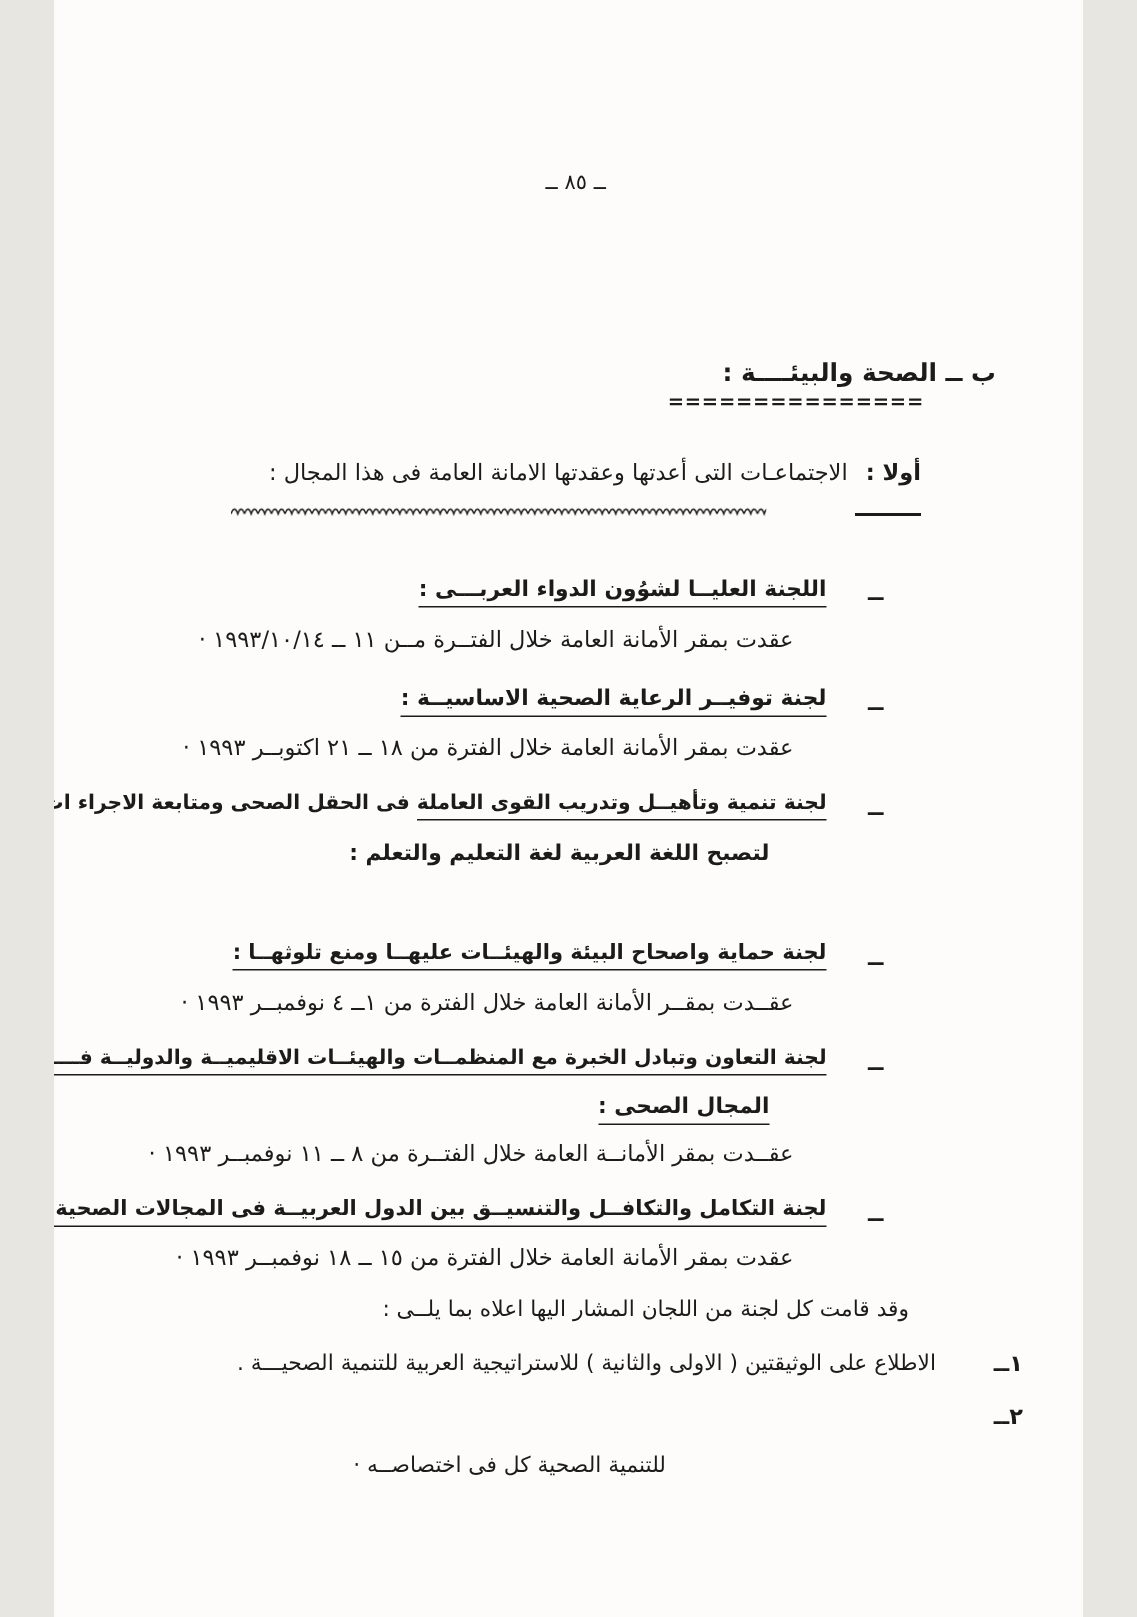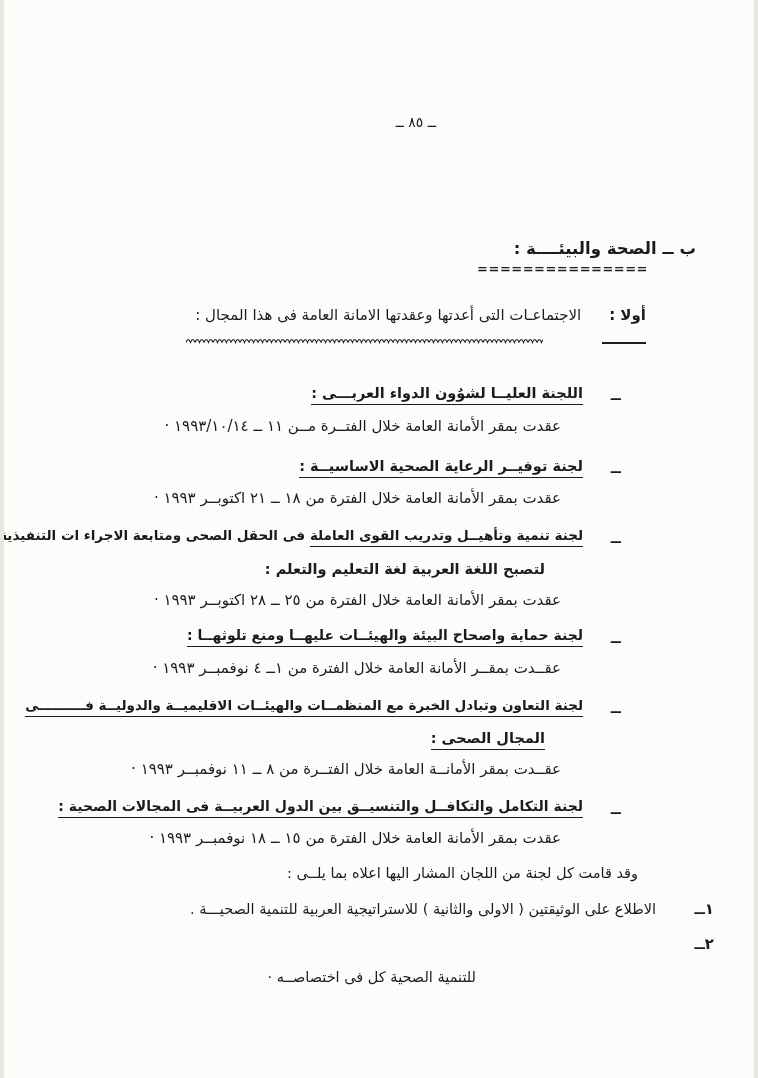--- a/index.html
+++ b/index.html
@@ -1,18 +1,18 @@
 <!DOCTYPE html>
 <html lang="ar" dir="rtl"><head>
 <meta charset="utf-8">
 <style>
   html,body{margin:0;padding:0;background:#e8e6e1;}
   .page{
     position:relative;
-    width:750px;height:1078px;
+    width:686px;height:1078px;
     margin:0 auto;
     background:#fdfcfa;
     font-family:"DejaVu Sans",sans-serif;
     color:#1b1b1b;
     overflow:hidden;
   }
   .ln{
     position:absolute;
     white-space:nowrap;
     direction:rtl;
@@ -34,21 +34,21 @@
 <body>
 
 <div class="page">
 
   <div class="ln" style="top:114px;right:318px;font-size:14px;">ــ ٨٥ ــ</div>
 
   <div class="ln bold" style="top:239px;right:58px;font-size:16.5px;">ب ــ الصحة والبيئــــة :</div>
   <div class="ln equals" style="top:261px;right:106px;">===============</div>
 
   <div class="ln" style="top:306px;right:108px;font-size:15px;">
-    <span style="margin-left:28px;font-weight:bold;text-align:right;">أولا :</span><span>الاجتماعـات التى أعدتها وعقدتها الامانة العامة فى هذا المجال :</span>
+    <span style="margin-left:12px;font-weight:bold;text-align:right;">أولا :</span><span>الاجتماعـات التى أعدتها وعقدتها الامانة العامة فى هذا المجال :</span>
   </div>
 
   <svg class="wave" style="top:336px;right:211px;" width="357" height="9">
     <defs>
       <pattern id="wv" width="9" height="9" patternUnits="userSpaceOnUse">
         <path d="M0 6.5 Q 2.25 0.5 4.5 6.5 Q 6.75 0.5 9 6.5" fill="none" stroke="#222" stroke-width="1.1"></path>
       </pattern>
     </defs>
     <rect width="357" height="9" fill="url(#wv)"></rect>
   </svg>
@@ -64,21 +64,20 @@
   <div class="ln title" style="top:457px;right:171px;">
     <span class="ul">لجنة توفيــر الرعاية الصحية الاساسيــة :</span>
   </div>
   <div class="ln body-line" style="top:489px;right:193px;">عقدت بمقر الأمانة العامة خلال الفترة من ١٨ ــ ٢١ اكتوبــر ١٩٩٣ ·</div>
 
   <div class="dash-marker" style="top:529px;right:133px;">ــ</div>
   <div class="ln title tight" style="top:527px;right:171px;">
     <span class="ul">لجنة تنمية وتأهيــل وتدريب القوى العاملة</span><span> فى الحقل الصحى ومتابعة الاجراء ات التنفيذية</span>
   </div>
   <div class="ln title" style="top:560px;right:209px;font-weight:bold;">لتصبح اللغة العربية لغة التعليم والتعلم :</div>
-  <div class="ln body-line" style="top:591px;right:193px;">عقدت بمقر الأمانة العامة خلال الفترة من ٢٥ ــ ٢٨ اكتوبــر ١٩٩٣ ·</div>
 
   <div class="dash-marker" style="top:629px;right:133px;">ــ</div>
   <div class="ln title" style="top:627px;right:171px;font-size:14px;">
     <span class="ul">لجنة حماية واصحاح البيئة والهيئــات عليهــا ومنع تلوثهــا :</span>
   </div>
   <div class="ln body-line" style="top:659px;right:193px;">عقــدت بمقــر الأمانة العامة خلال الفترة من ١ــ ٤ نوفمبــر ١٩٩٣ ·</div>
 
   <div class="dash-marker" style="top:699px;right:133px;">ــ</div>
   <div class="ln title tight" style="top:697px;right:171px;">
     <span class="ul">لجنة التعاون وتبادل الخبرة مع المنظمــات والهيئــات الاقليميــة والدوليــة فــــــــــى</span>

